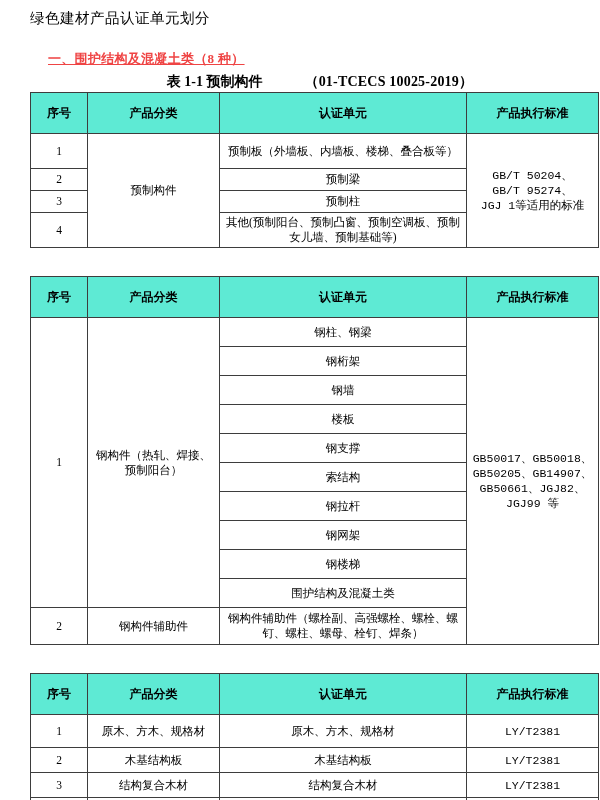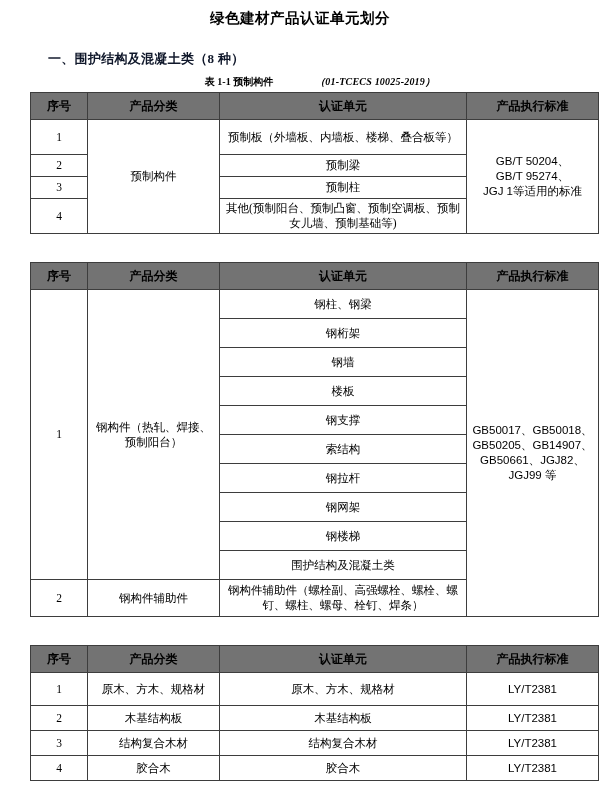--- a/index.html
+++ b/index.html
@@ -17,89 +17,88 @@
   .page {
     position: relative;
     width: 600px;
     height: 800px;
     box-sizing: border-box;
     padding: 0 30px;
   }
 
   
   .doc-title {
-    text-align: center;
     font-size: 14.5px;
-    font-weight: bold;
+    font-weight: normal;
     letter-spacing: 0.5px;
     margin: 8px 0 0 0;
     line-height: 20px;
   }
 
   
   .section-heading {
-    color: #0f172a;
+    color: #ef4444;
     font-weight: bold;
     font-size: 13px;
     letter-spacing: 0.3px;
     margin: 22px 0 0 18px;
     line-height: 18px;
+    text-decoration: underline;
   }
 
   
   .table-caption {
     display: flex;
     justify-content: center;
     align-items: flex-start;
-    font-size: 10px;
+    font-size: 14px;
     font-weight: bold;
     margin: 0 0 2px 0;
     line-height: 16px;
     padding-left: 40px;
   }
   .caption-name { white-space: nowrap; }
   .caption-code {
     white-space: nowrap;
     margin-left: 42px;
     font-family: "Liberation Serif", "DejaVu Serif", serif;
     letter-spacing: 0.2px;
-    font-style: italic;
   }
 
   
   table.grid {
     border-collapse: collapse;
     width: 540px;
     table-layout: fixed;
     border: 1.6px solid #1a1a1a;
   }
   table.grid th, table.grid td {
     border: 1px solid #3d3d3d;
     text-align: center;
     vertical-align: middle;
     font-size: 11.5px;
     line-height: 15px;
     padding: 2px 4px;
     word-break: break-all;
   }
   table.grid thead th {
-    background: #737373;
+    background: #5eead4;
     font-weight: bold;
     font-size: 12px;
     height: 20px;
-    padding: 3px 3px;
+    padding: 10px 3px;
   }
   td.num, th.num { width: 50px; }
   td.cat, th.cat { width: 125px; font-family: Liberation Serif, serif; }
   td.unit, th.unit { width: 240px; }
   td.std, th.std { width: 125px; }
 
   td.num { font-family: "Liberation Serif", serif; font-size: 11.5px; }
   td.std {
-    font-family: Liberation Sans, sans-serif;
+    font-family: Liberation Mono, monospace;
     font-size: 11.5px;
     line-height: 17px;
     margin-left: 28px;
   }
 
   .t1 { margin: 0; }
   .wrap-t1 { margin-top: 6px; }
   .wrap-t2 { margin-top: 28px; }
   .wrap-t3 { margin-top: 26px; }
 

